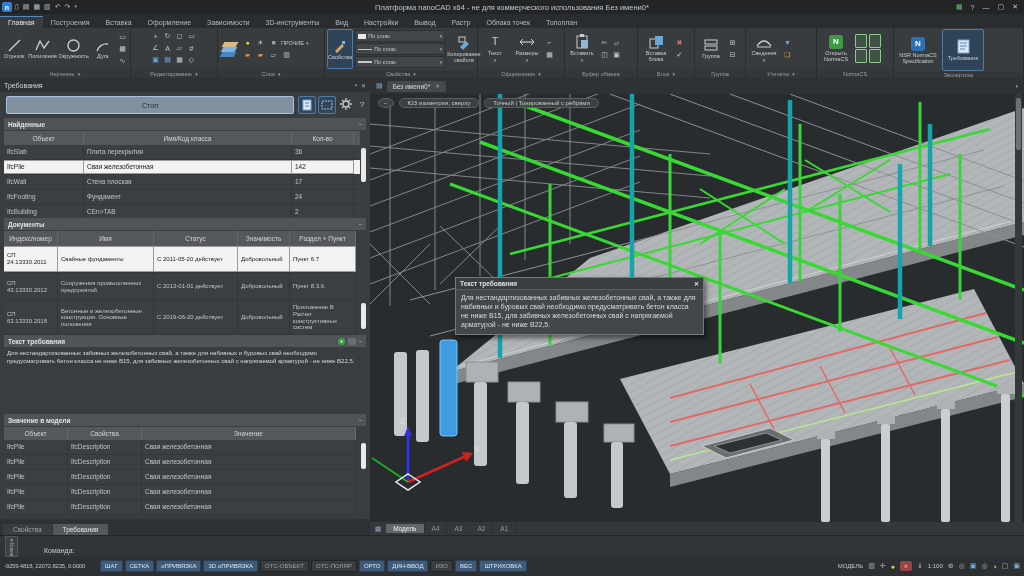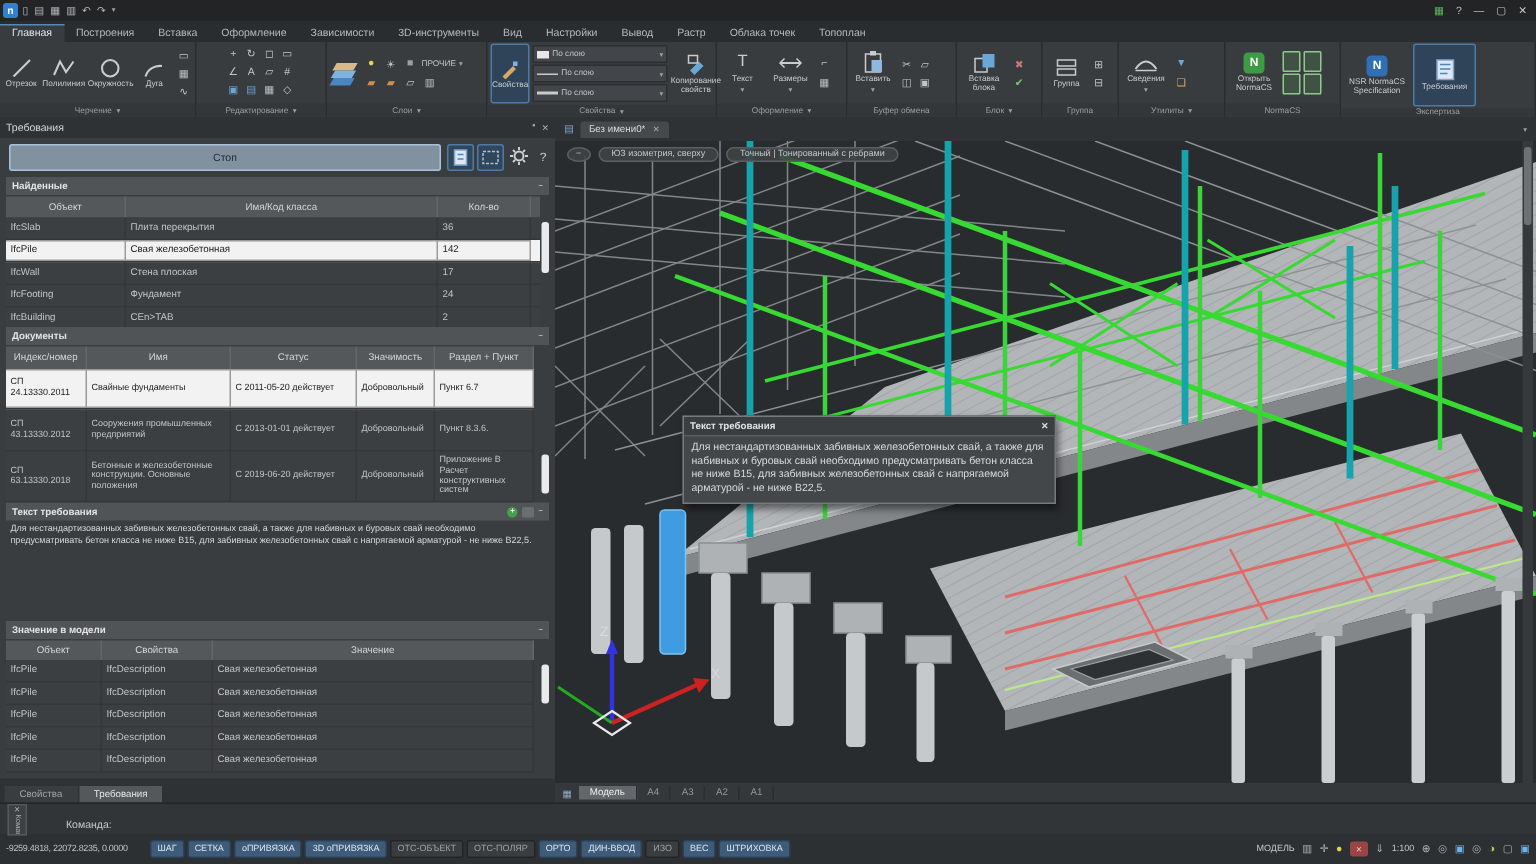--- a/index.html
+++ b/index.html
@@ -112,20 +112,21 @@
   <div class="logo">n</div>
   <div class="qat">
     <span>▯</span>
     <span>▤</span>
     <span>▦</span>
     <span>▥</span>
     <span>↶</span>
     <span>↷</span>
     <span class="caret">▾</span>
   </div>
+  <div id="win-title">Платформа nanoCAD x64 - не для коммерческого использования Без имени0*</div>
   <div class="wbtns">
     <span class="grnic">▦</span>
     <span>?</span>
     <span>—</span>
     <span>▢</span>
     <span>✕</span>
   </div>
 </div>
 
 <div id="ribbontabs" class="abs">

